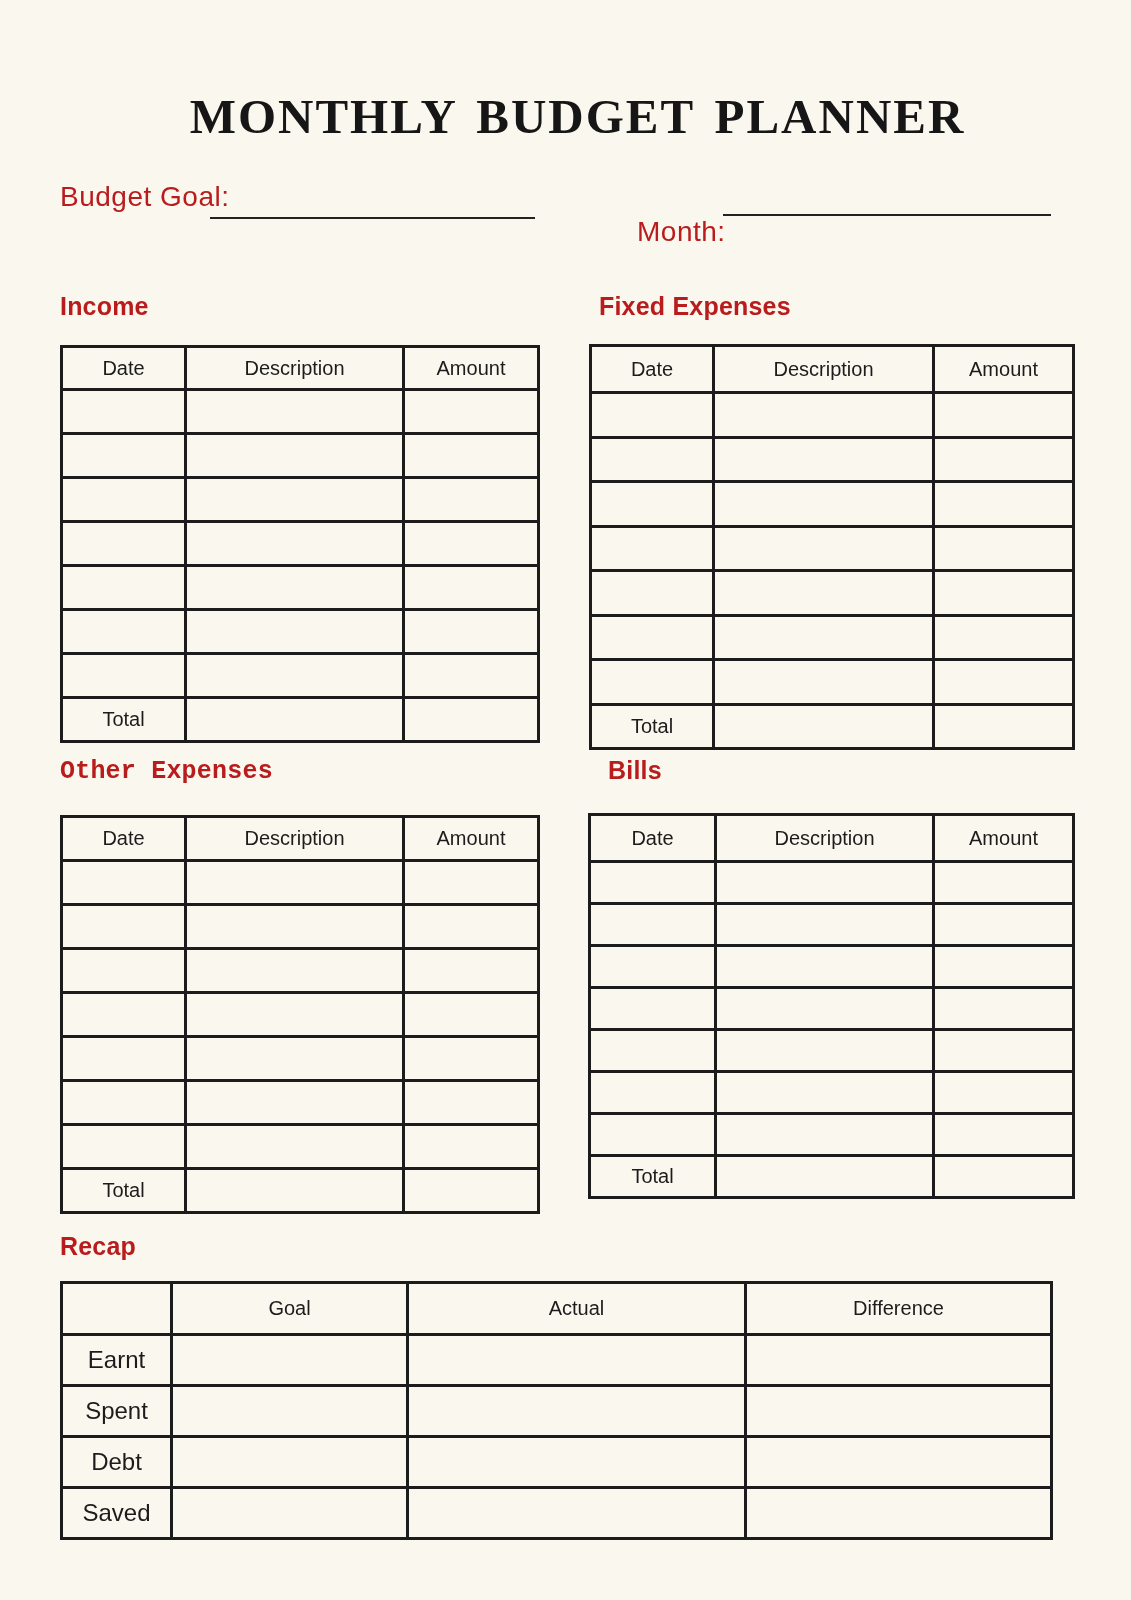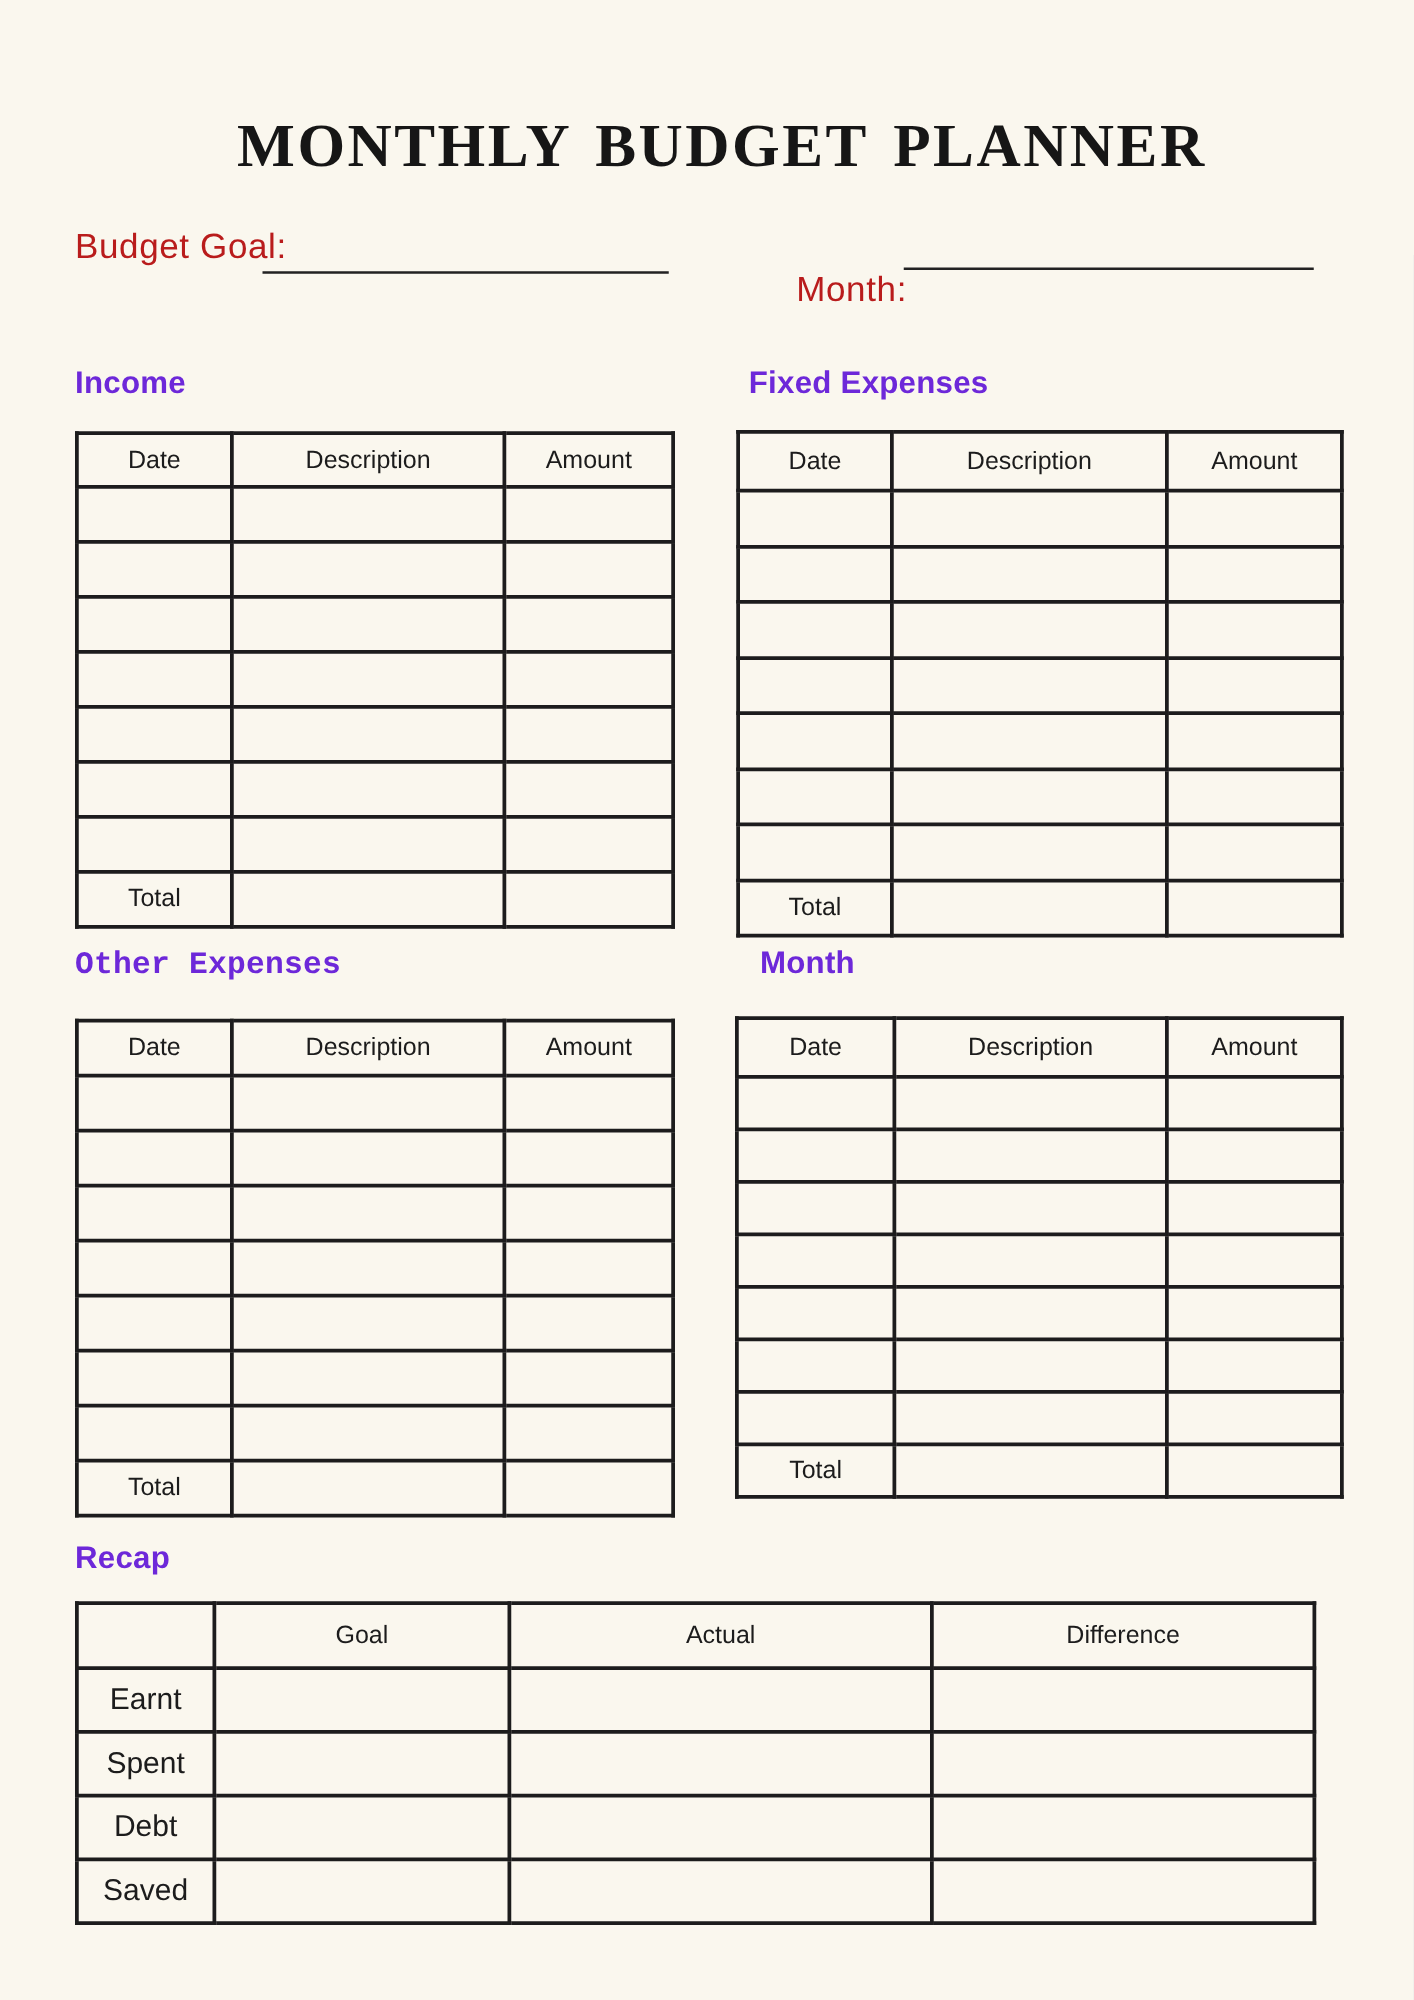--- a/index.html
+++ b/index.html
@@ -34,21 +34,21 @@
   .budget-goal-label{left:60px;top:182px;}
   .month-label{left:637px;top:185px;margin-top:32px;}
   .blank-line{
     position:absolute;height:0;border-top:2px solid #222;
   }
   .budget-goal-line{left:210px;top:217px;width:325px;}
   .month-line{left:723px;top:214px;width:328px;}
   
   .section-title{
     position:absolute;margin:0;
-    font-size:25px;font-weight:700;letter-spacing:.2px;color:#6d28d9;
+    font-size:25px;font-weight:700;letter-spacing:.2px;color:#b91c1c;
     line-height:1.2;
   }
   .h-income{left:60px;top:291px;}
   .h-fixed{left:599px;top:291px;}
   .h-other{left:60px;top:757px;font-family:Liberation Mono, monospace;}
   .h-bills{left:608px;top:755px;}
   .h-recap{left:60px;top:1231px;}
   
   table.tbl{
     position:absolute;
@@ -268,21 +268,21 @@
       </tbody>
     <tfoot>
       <tr>
         <td>Total</td>
         <td></td>
         <td></td>
       </tr>
     </tfoot>
   </table>
 
-  <h2 class="section-title h-bills">Month</h2>
+  <h2 class="section-title h-bills">Bills</h2>
   <table class="tbl" id="bills-table">
     <colgroup>
         <col style="width:126px">
         <col style="width:218px">
         <col style="width:140px">
       </colgroup>
     <thead>
       <tr>
         <th>Date</th>
         <th>Description</th>

